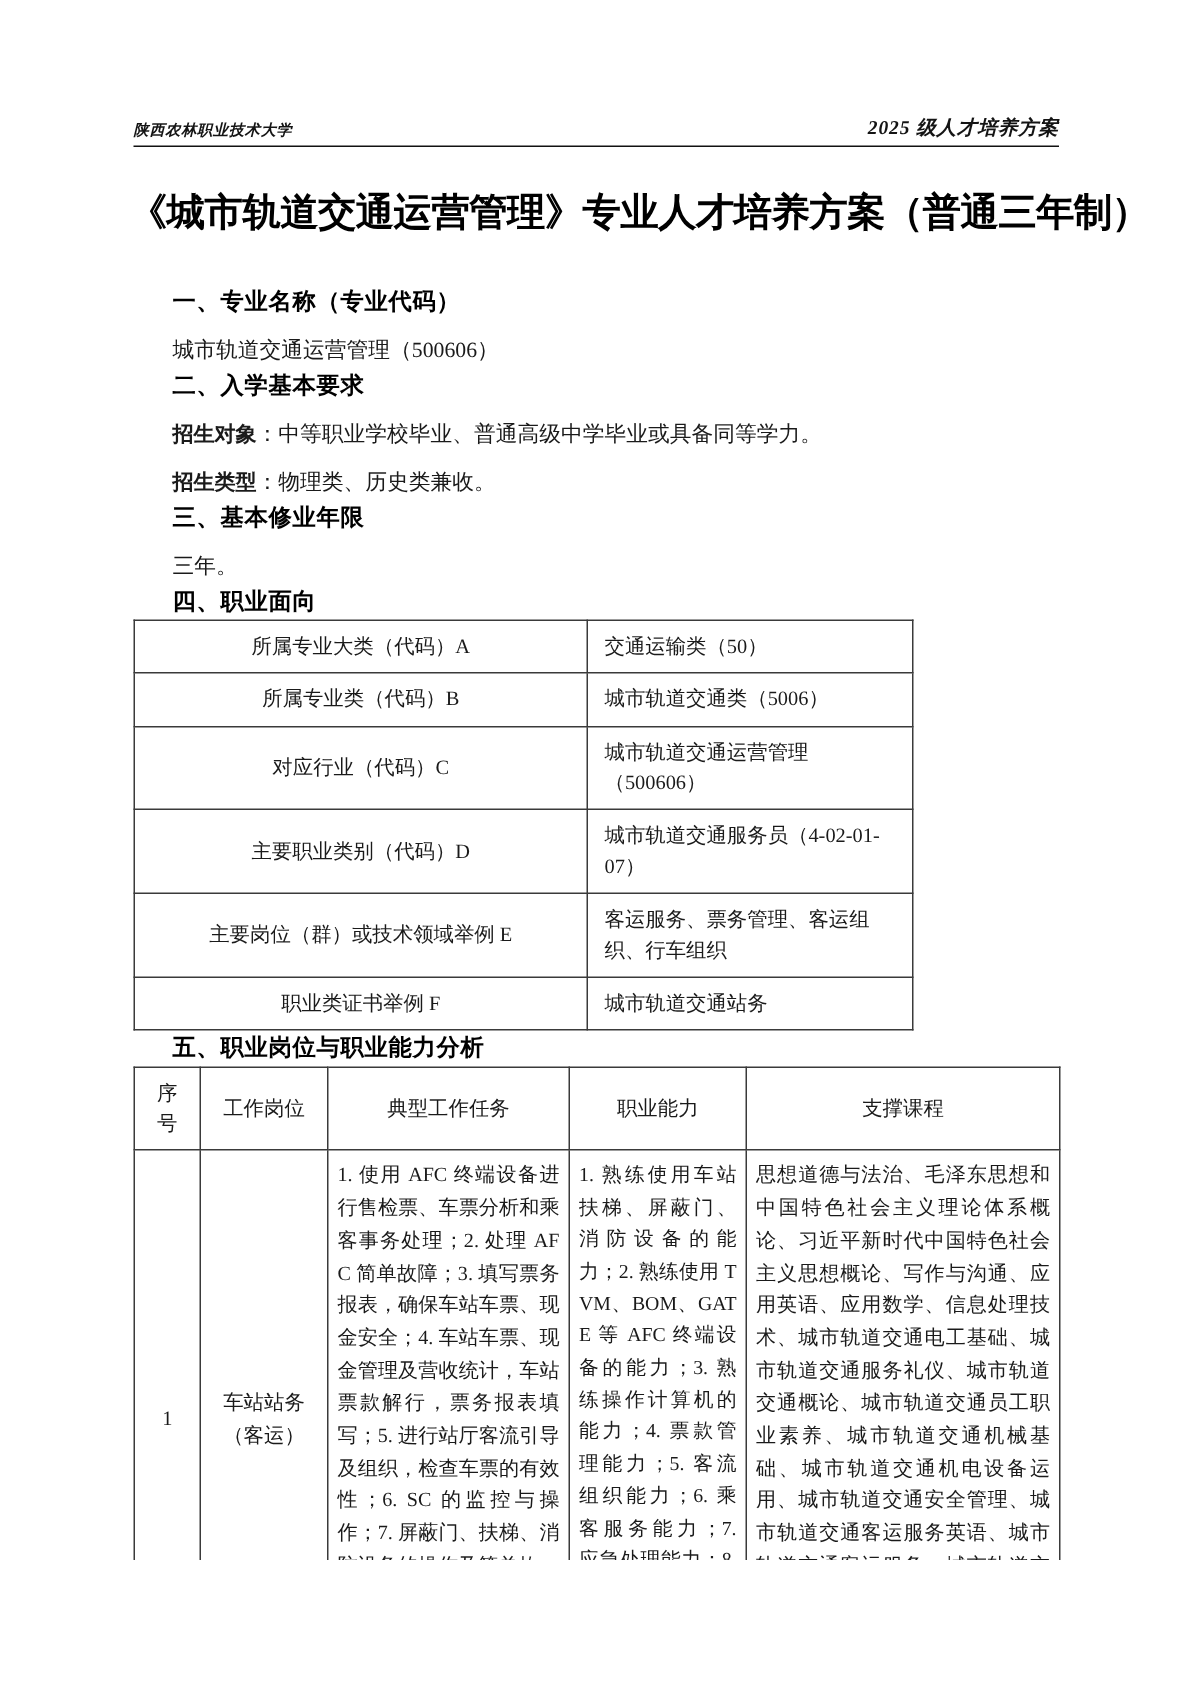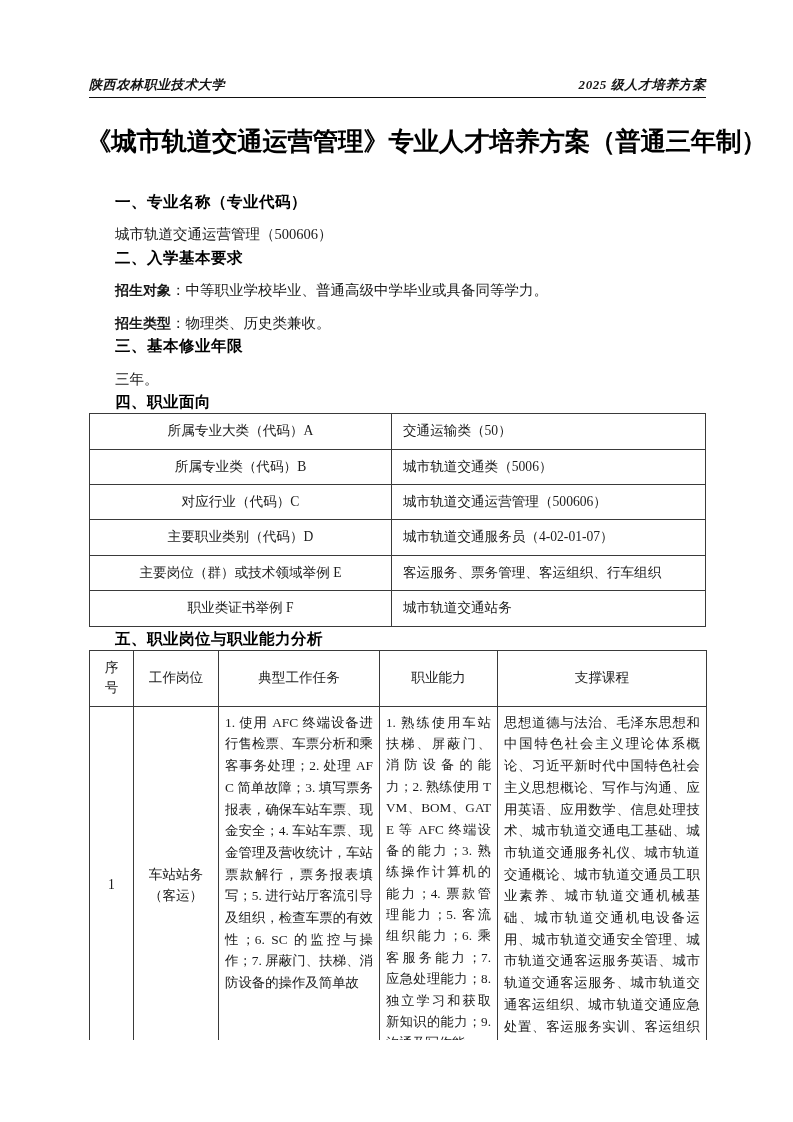--- a/index.html
+++ b/index.html
@@ -33,21 +33,21 @@
     height: 30px;
     border-bottom: 1.6px solid #111;
     display: flex;
     align-items: flex-end;
     justify-content: space-between;
     box-sizing: border-box;
     padding-bottom: 3px;
   }
   .running-header .hdr-left {
     font-family: "Liberation Serif", "DejaVu Serif", serif;
-    font-size: 13px;
+    font-size: 10px;
     font-weight: 700;
     font-style: italic;
     letter-spacing: 0.6px;
     color: #141414;
   }
   .running-header .hdr-right {
     font-family: "Liberation Serif", "DejaVu Serif", serif;
     font-size: 13px;
     font-weight: 700;
     font-style: italic;
@@ -99,21 +99,21 @@
   p.para .lead {
     font-weight: 700;
     font-family: Liberation Sans, sans-serif;
     font-size: 14px;
   }
   .tight { padding-top: 7px; }
 
   
   table.doc-table {
     border-collapse: collapse;
-    width: 617px;
+    width: 520px;
     margin: 0;
     table-layout: fixed;
   }
   table.doc-table td, table.doc-table th {
     border: 1.1px solid #3a3a3a;
     font-size: 13.6px;
     font-weight: 400;
     padding: 7px 8px;
     vertical-align: middle;
     color: #1a1a1a;

